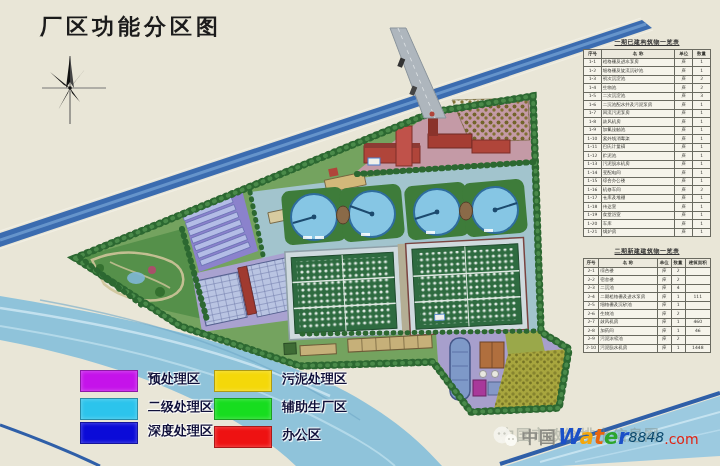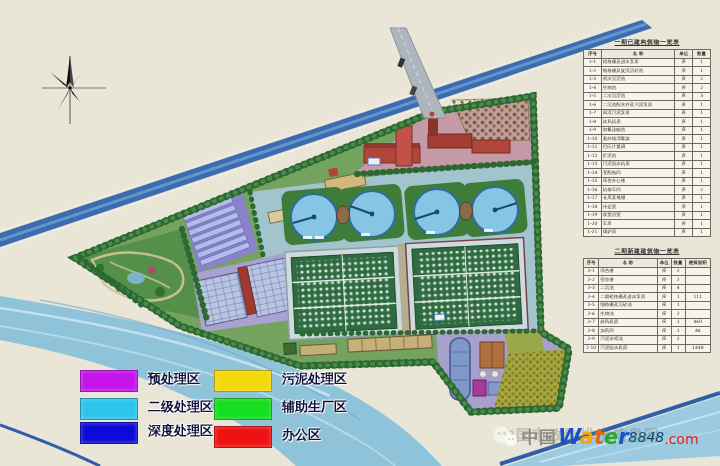--- a/index.html
+++ b/index.html
@@ -236,20 +236,21 @@
       <polygon points="70,56 66,88 70,82" fill="#111"></polygon>
       <polygon points="70,56 74,88 70,82" fill="#444"></polygon>
       <polygon points="70,88 50,72 64,85" fill="#111"></polygon>
       <polygon points="70,88 86,68 73,84" fill="#111"></polygon>
       <polygon points="70,88 58,110 68,93" fill="#111"></polygon>
       <polygon points="70,88 80,102 72,93" fill="#111"></polygon>
       <circle cx="70" cy="88" r="1.8" fill="#111"></circle>
     </g>
   </svg>
 
+  <div class="page-title">厂区功能分区图</div>
 
   <div class="legend">
     <div class="leg-row" style="left:0;top:0">
       <div class="swatch" style="background: rgb(197, 19, 234);"></div>
       <div class="leg-label">预处理区</div>
     </div>
     <div class="leg-row" style="left:134px;top:0">
       <div class="swatch" style="background: rgb(244, 216, 10);"></div>
       <div class="leg-label">污泥处理区</div>
     </div>

